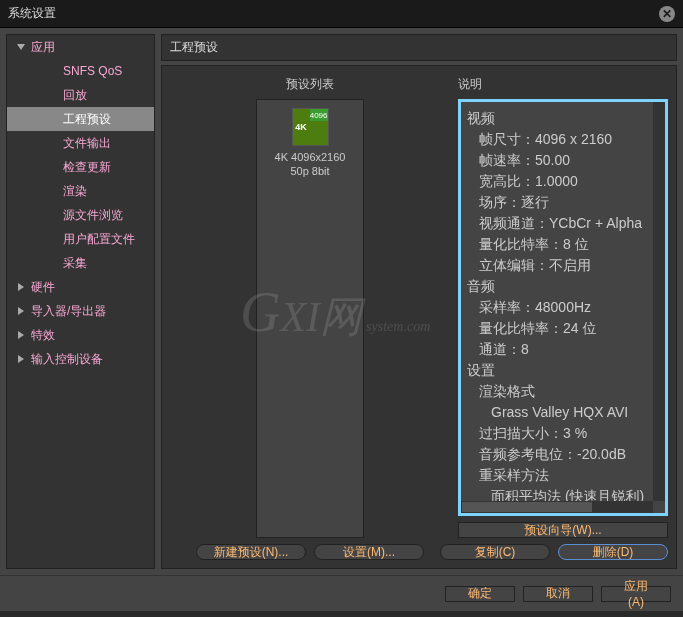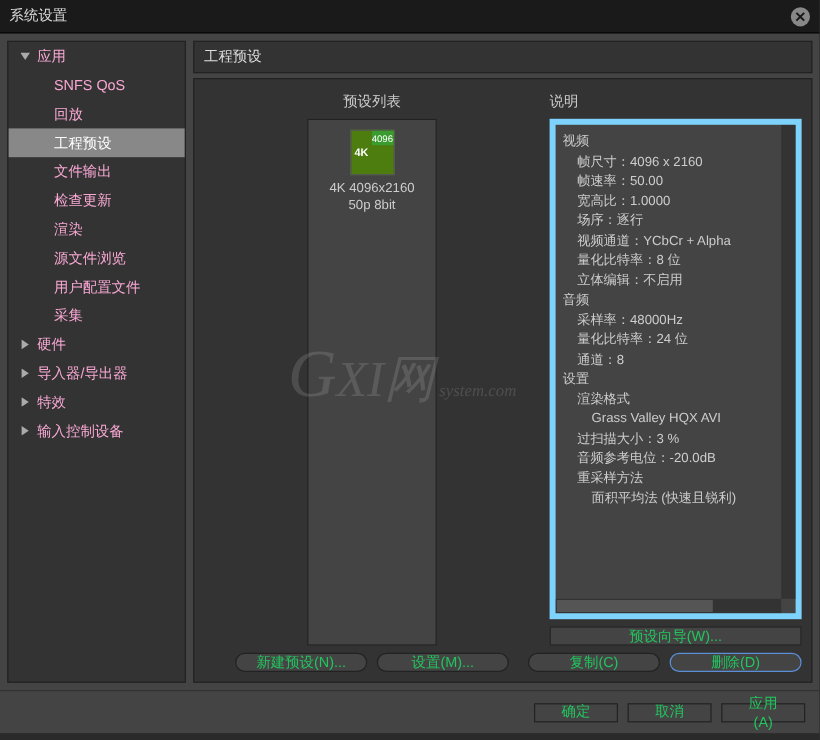--- a/index.html
+++ b/index.html
@@ -49,21 +49,21 @@
       height: 24px;
       padding-left: 8px;
       cursor: pointer;
       color: #f9a8d4;
     }
     .tree-caret {
       width: 12px; height: 12px;
       margin-right: 4px;
       display: inline-flex; align-items: center; justify-content: center;
     }
-    .tree-sub { padding-left: 38px; }
+    .tree-sub { padding-left: 56px; }
     .tree-item.selected { background: #888; color: #fff; }
     .tree-caret svg { fill: #aaa; }
     .main {
       flex: 1;
       display: flex;
       flex-direction: column;
       gap: 4px;
     }
     .section-title {
       background: #333;
@@ -109,25 +109,25 @@
     }
     .thumb-bar {
       height: 12px; background: #3a9b2e;
       display: flex; align-items: center; justify-content: center;
       color: #fff; font-size: 8px;
     }
     .preset-name { font-size: 11px; line-height: 1.3; }
     .desc-area {
       flex: 1;
       background: #444;
-      border: 5px solid #7dd3fc;
+      border: 3px solid #7dd3fc;
       padding: 6px;
       overflow: hidden;
       position: relative;
-      font-size: 11px;
+      font-size: 14px;
       line-height: 1.5;
       color: #ccc;
     }
     .desc-line { white-space: nowrap; }
     .ind1 { padding-left: 12px; }
     .ind2 { padding-left: 24px; }
     .scroll-h {
       position: absolute; bottom: 0; left: 0; right: 12px;
       height: 12px; background: #333;
       display: flex; align-items: center;
@@ -135,21 +135,21 @@
     .scroll-thumb-h { width: 130px; height: 10px; background: #555; margin-left: 1px; }
     .scroll-v {
       position: absolute; top: 0; right: 0; bottom: 12px;
       width: 12px; background: #333;
     }
     .scroll-thumb-v { height: 100%; background: #333; }
     .wizard-row { margin-top: 6px; }
     .btn {
       background: #444;
       border: 1px solid #222;
-      color: #22c55e;
+      color: #fdba74;
       height: 16px;
       font-size: 12px;
       cursor: pointer;
       display: inline-flex;
       align-items: center;
       justify-content: center;
       padding: 0 16px;
       font-family: inherit;
     }
     .btn.wide { width: 100%; }

